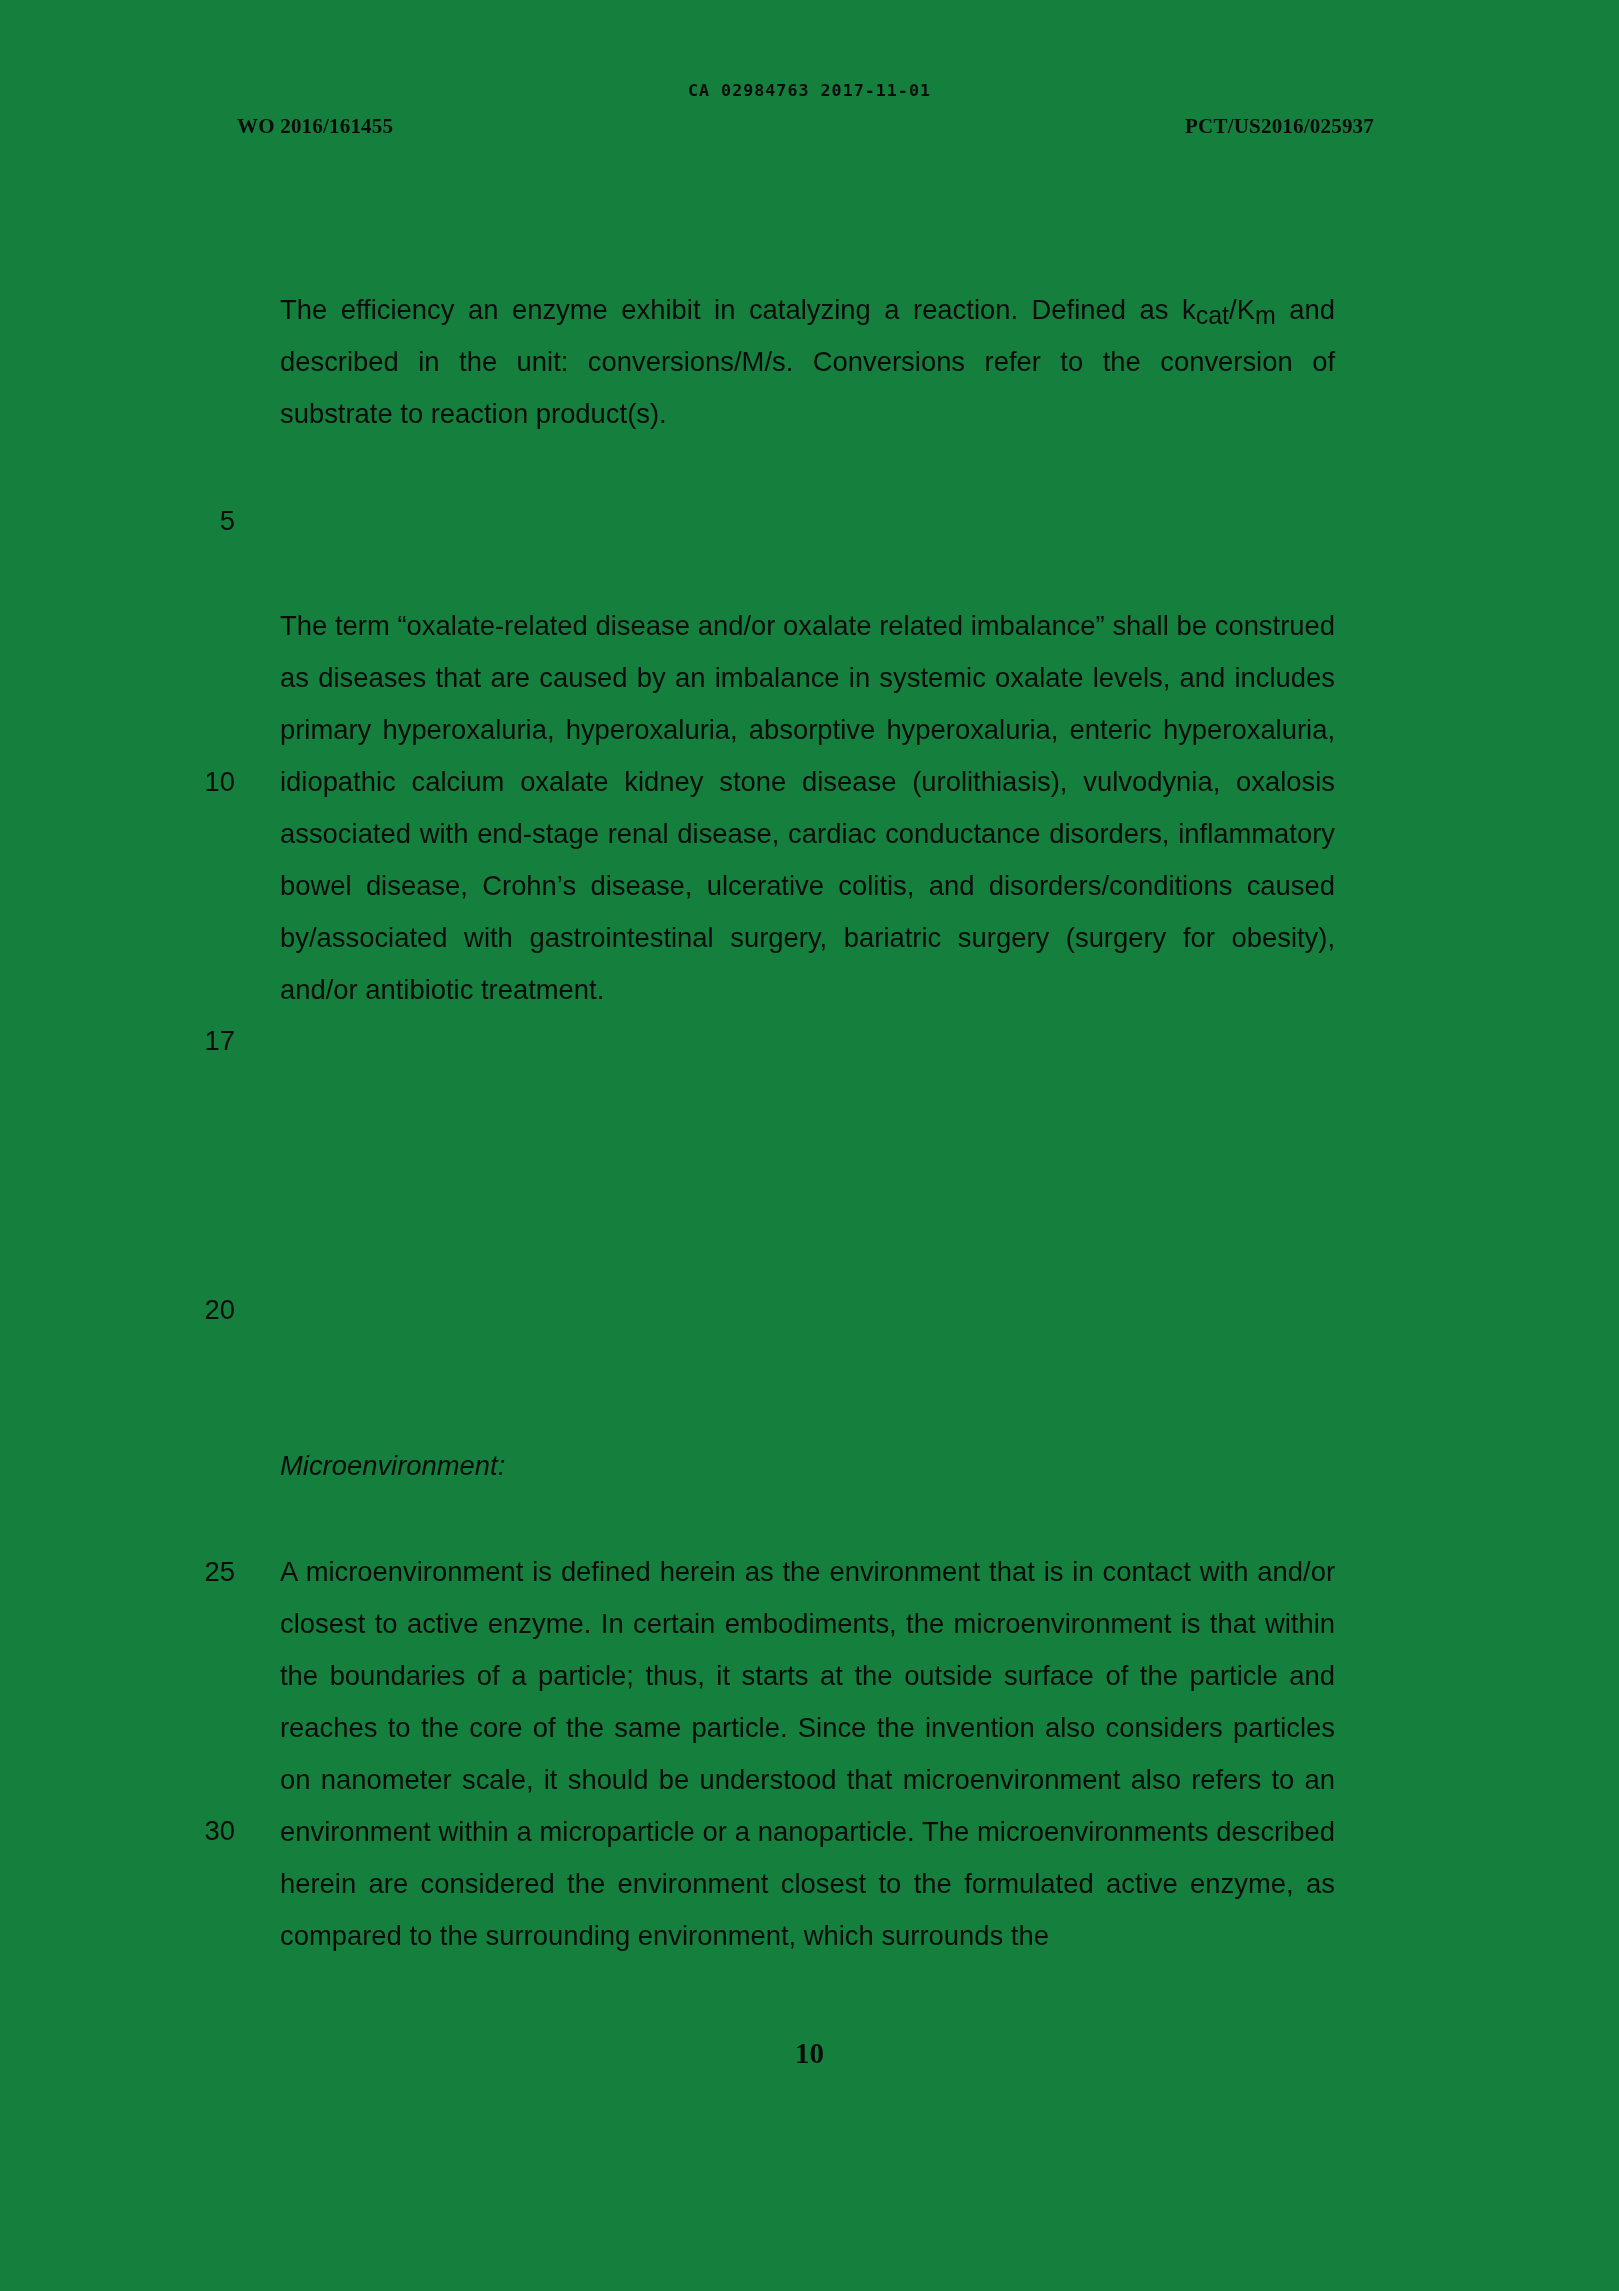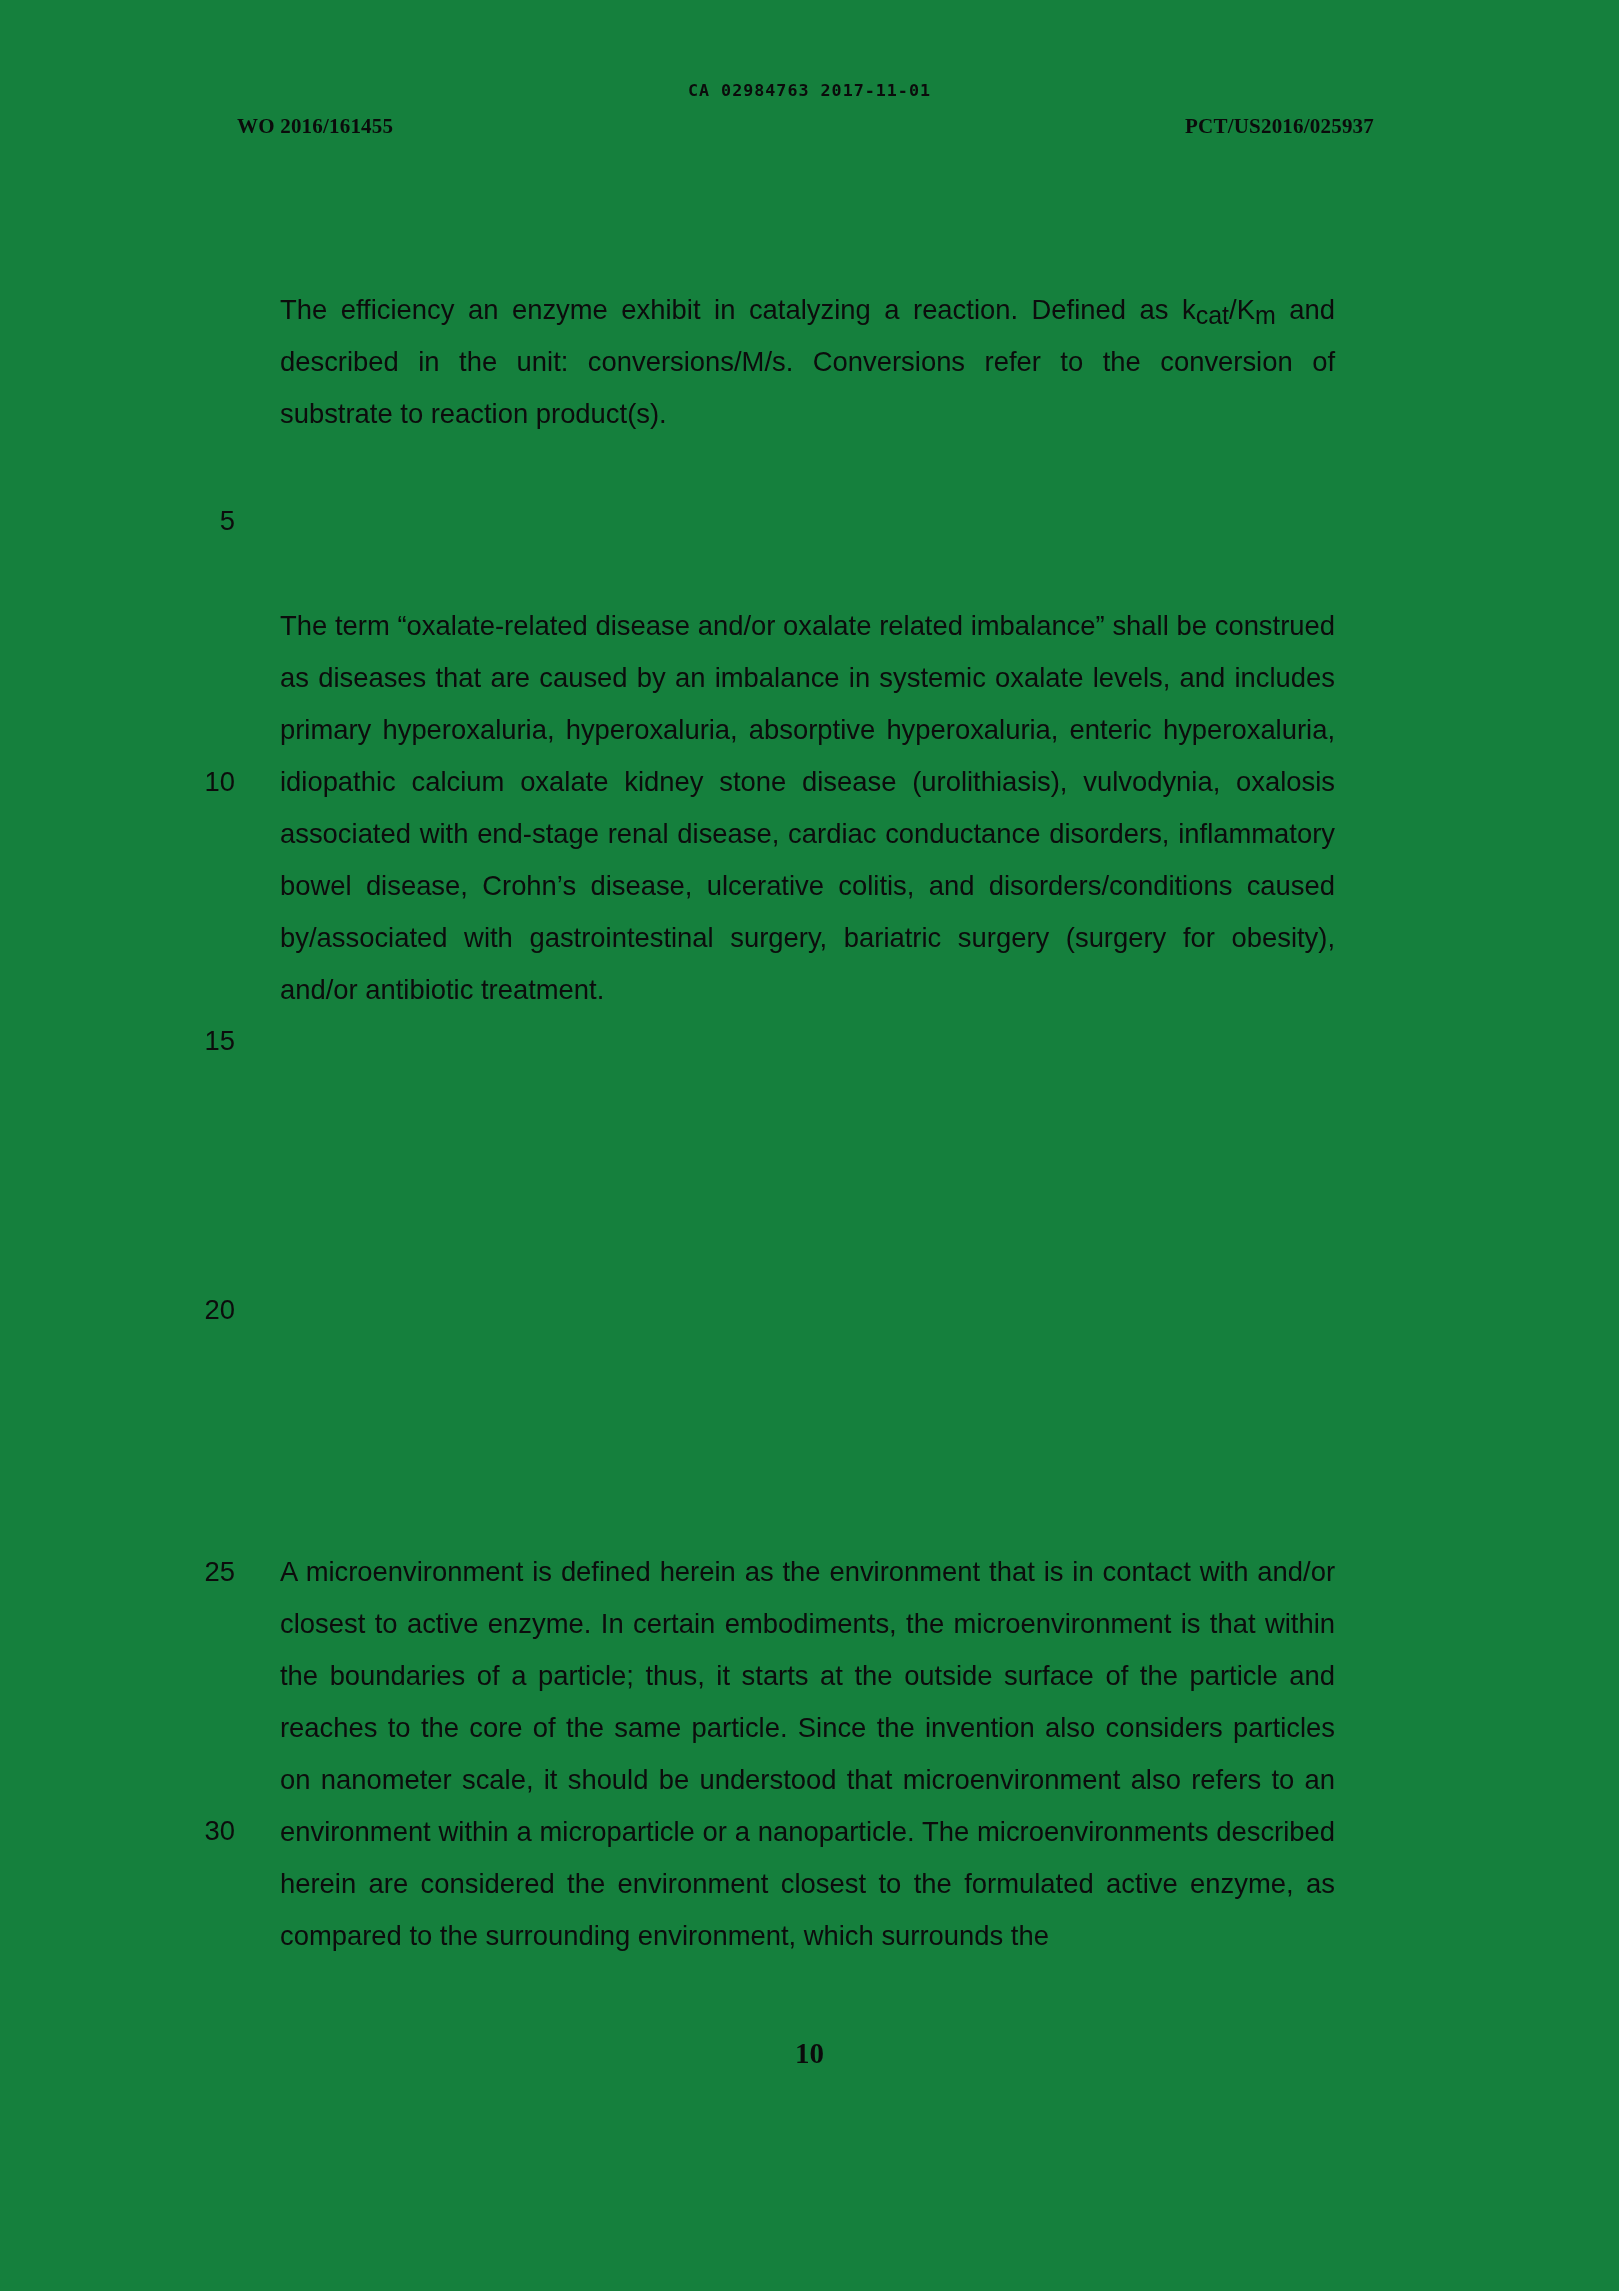--- a/index.html
+++ b/index.html
@@ -101,33 +101,34 @@
 <body>
 
 <div class="page">
 
   <div class="stamp">CA 02984763 2017-11-01</div>
   <div class="pub-number pub-left">WO 2016/161455</div>
   <div class="pub-number pub-right">PCT/US2016/025937</div>
 
   <div class="line-no ln-5">5</div>
   <div class="line-no ln-10">10</div>
-  <div class="line-no ln-15">15</div>
+  <div class="line-no ln-15">17</div>
   <div class="line-no ln-20">20</div>
   <div class="line-no ln-25">25</div>
   <div class="line-no ln-30">30</div>
 
   <div class="body-block para p1">
     <span>The efficiency an enzyme exhibit in catalyzing a reaction. Defined as k</span><sub>cat</sub><span>/K</span><sub>m</sub><span> and described in the unit: conversions/M/s.  Conversions refer to the conversion of substrate to reaction product(s).</span>
   </div>
 
 
   <div class="body-block para p2">The term “oxalate-related disease and/or oxalate related imbalance” shall be construed as diseases that are caused by an imbalance in systemic oxalate levels, and includes primary hyperoxaluria, hyperoxaluria, absorptive hyperoxaluria, enteric hyperoxaluria, idiopathic calcium oxalate kidney stone disease (urolithiasis), vulvodynia, oxalosis associated with end-stage renal disease, cardiac conductance disorders, inflammatory bowel disease, Crohn’s disease, ulcerative colitis, and disorders/conditions caused by/associated with gastrointestinal surgery, bariatric surgery (surgery for obesity), and/or antibiotic treatment.</div>
 
 
 
+  <div class="body-block heading h3">Microenvironment:</div>
 
   <div class="body-block para p4">A microenvironment is defined herein as the environment that is in contact with and/or closest to active enzyme.  In certain embodiments, the microenvironment is that within the boundaries of a particle; thus, it starts at the outside surface of the particle and reaches to the core of the same particle.  Since the invention also considers particles on nanometer scale, it should be understood that microenvironment also refers to an environment within a microparticle or a nanoparticle.  The microenvironments described herein are considered the environment closest to the formulated active enzyme, as compared to the surrounding environment, which surrounds the</div>
 
   <div class="page-number">10</div>
 
 </div>
 
 
 </body></html>

